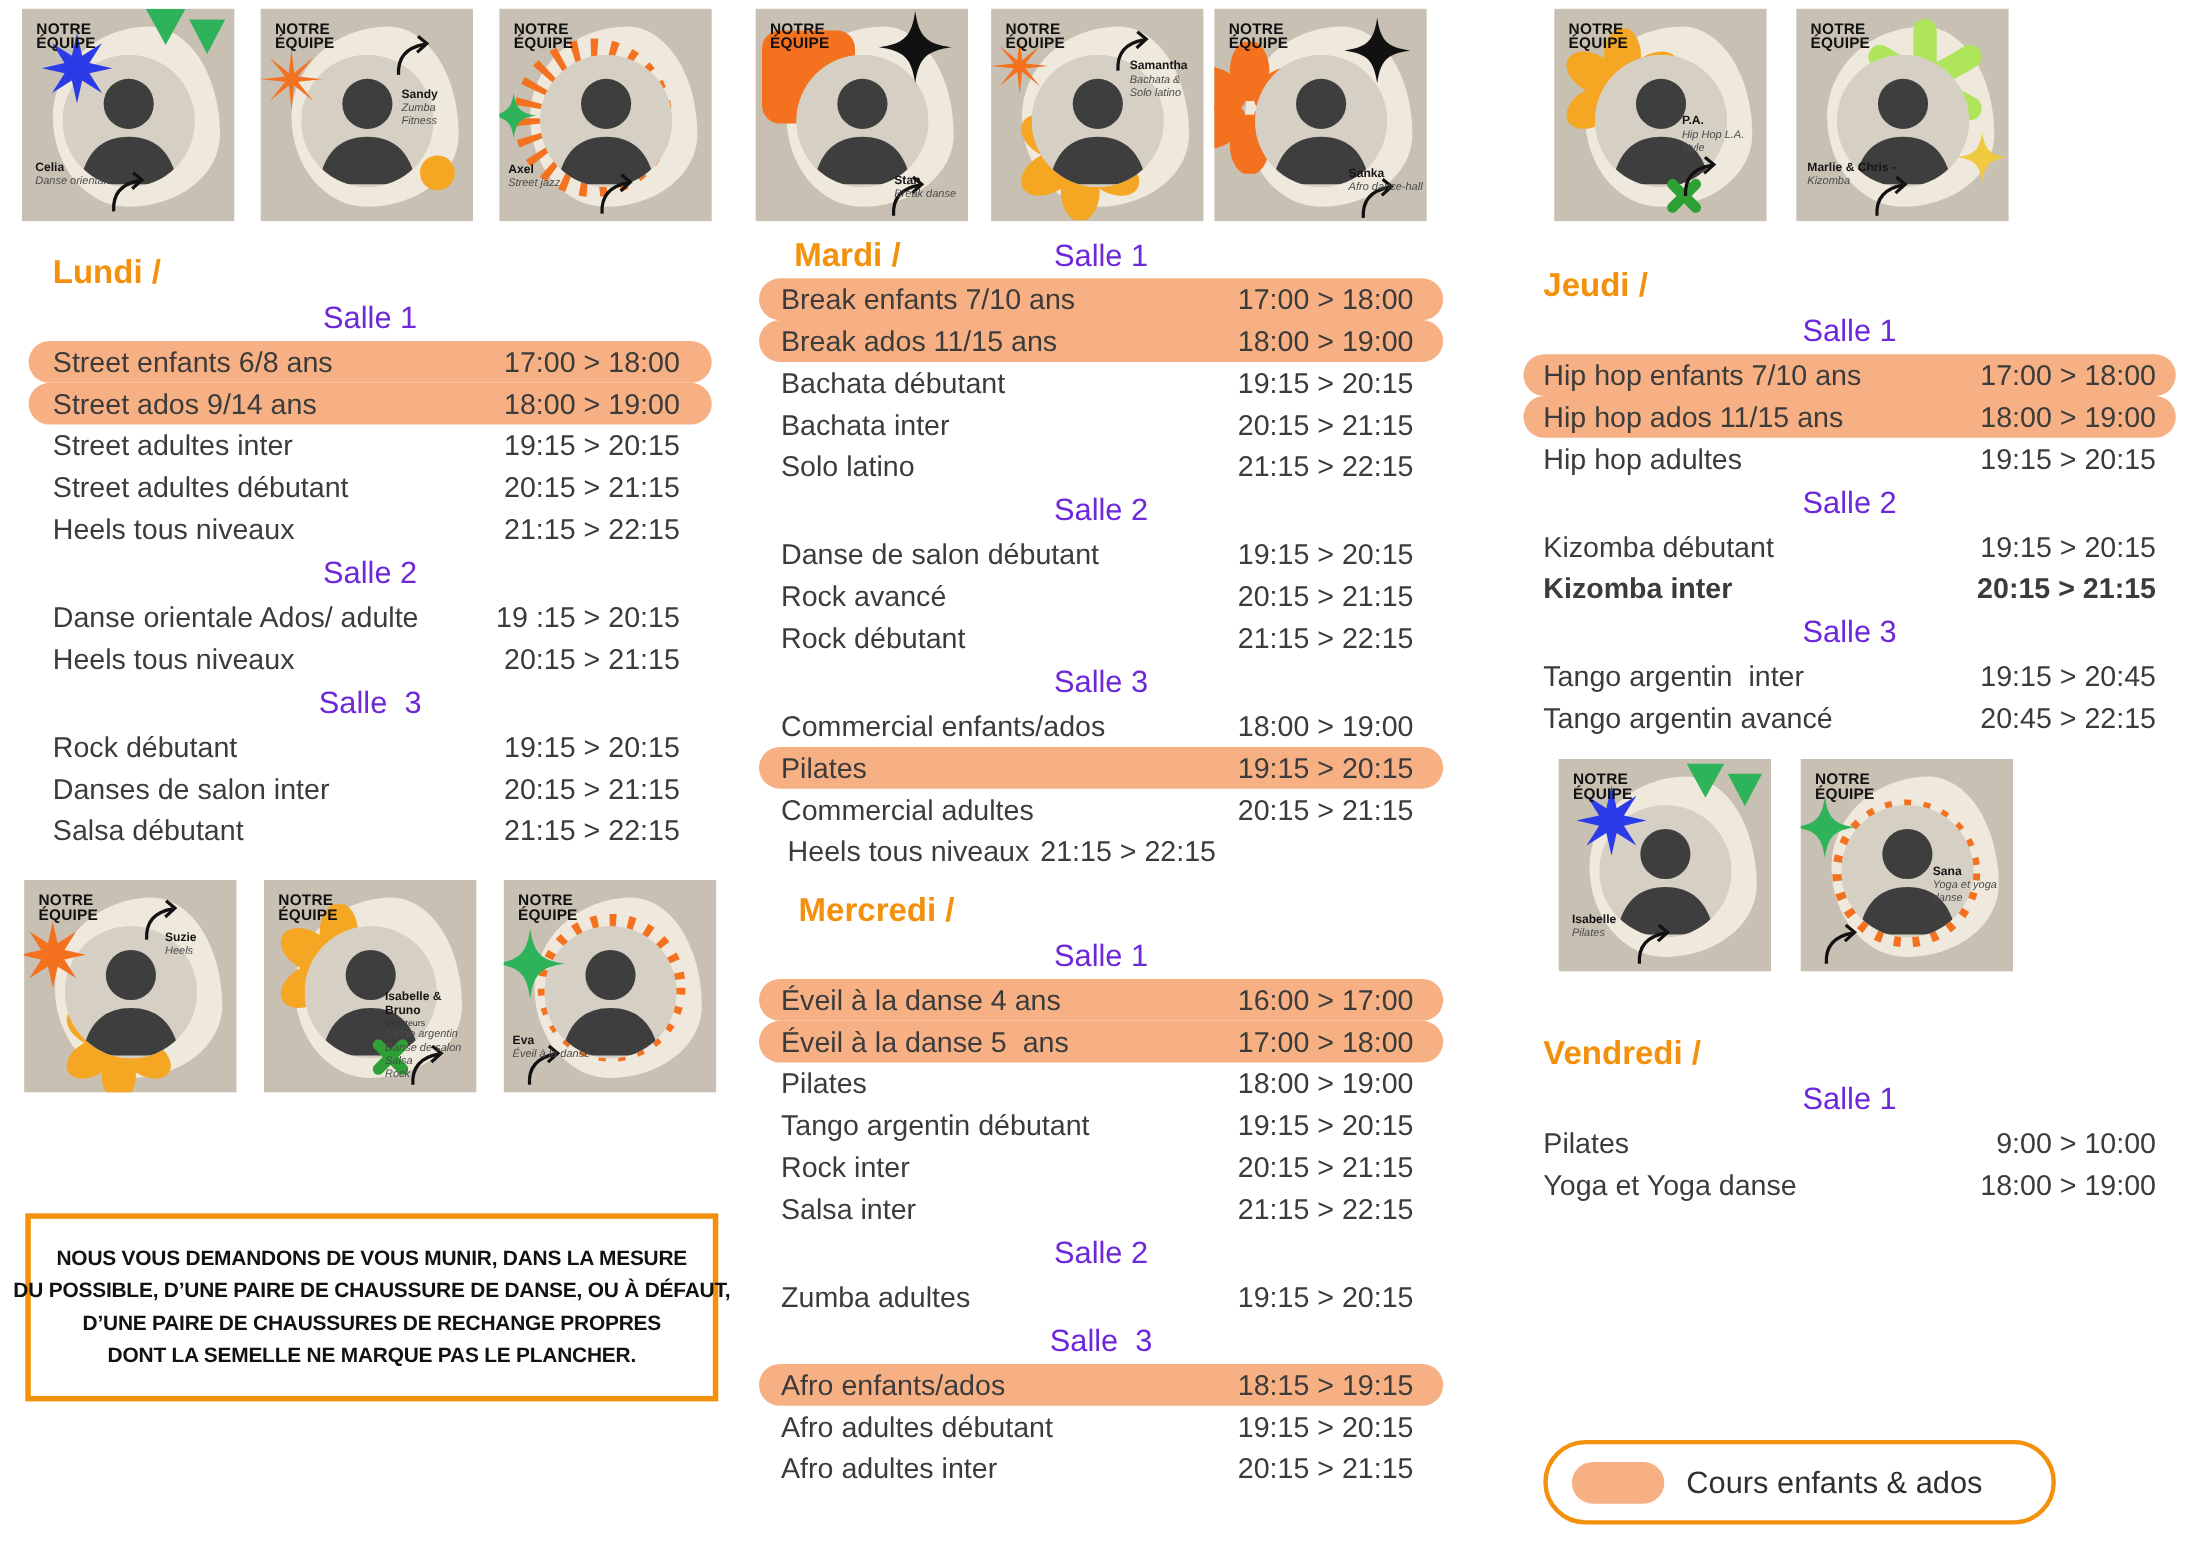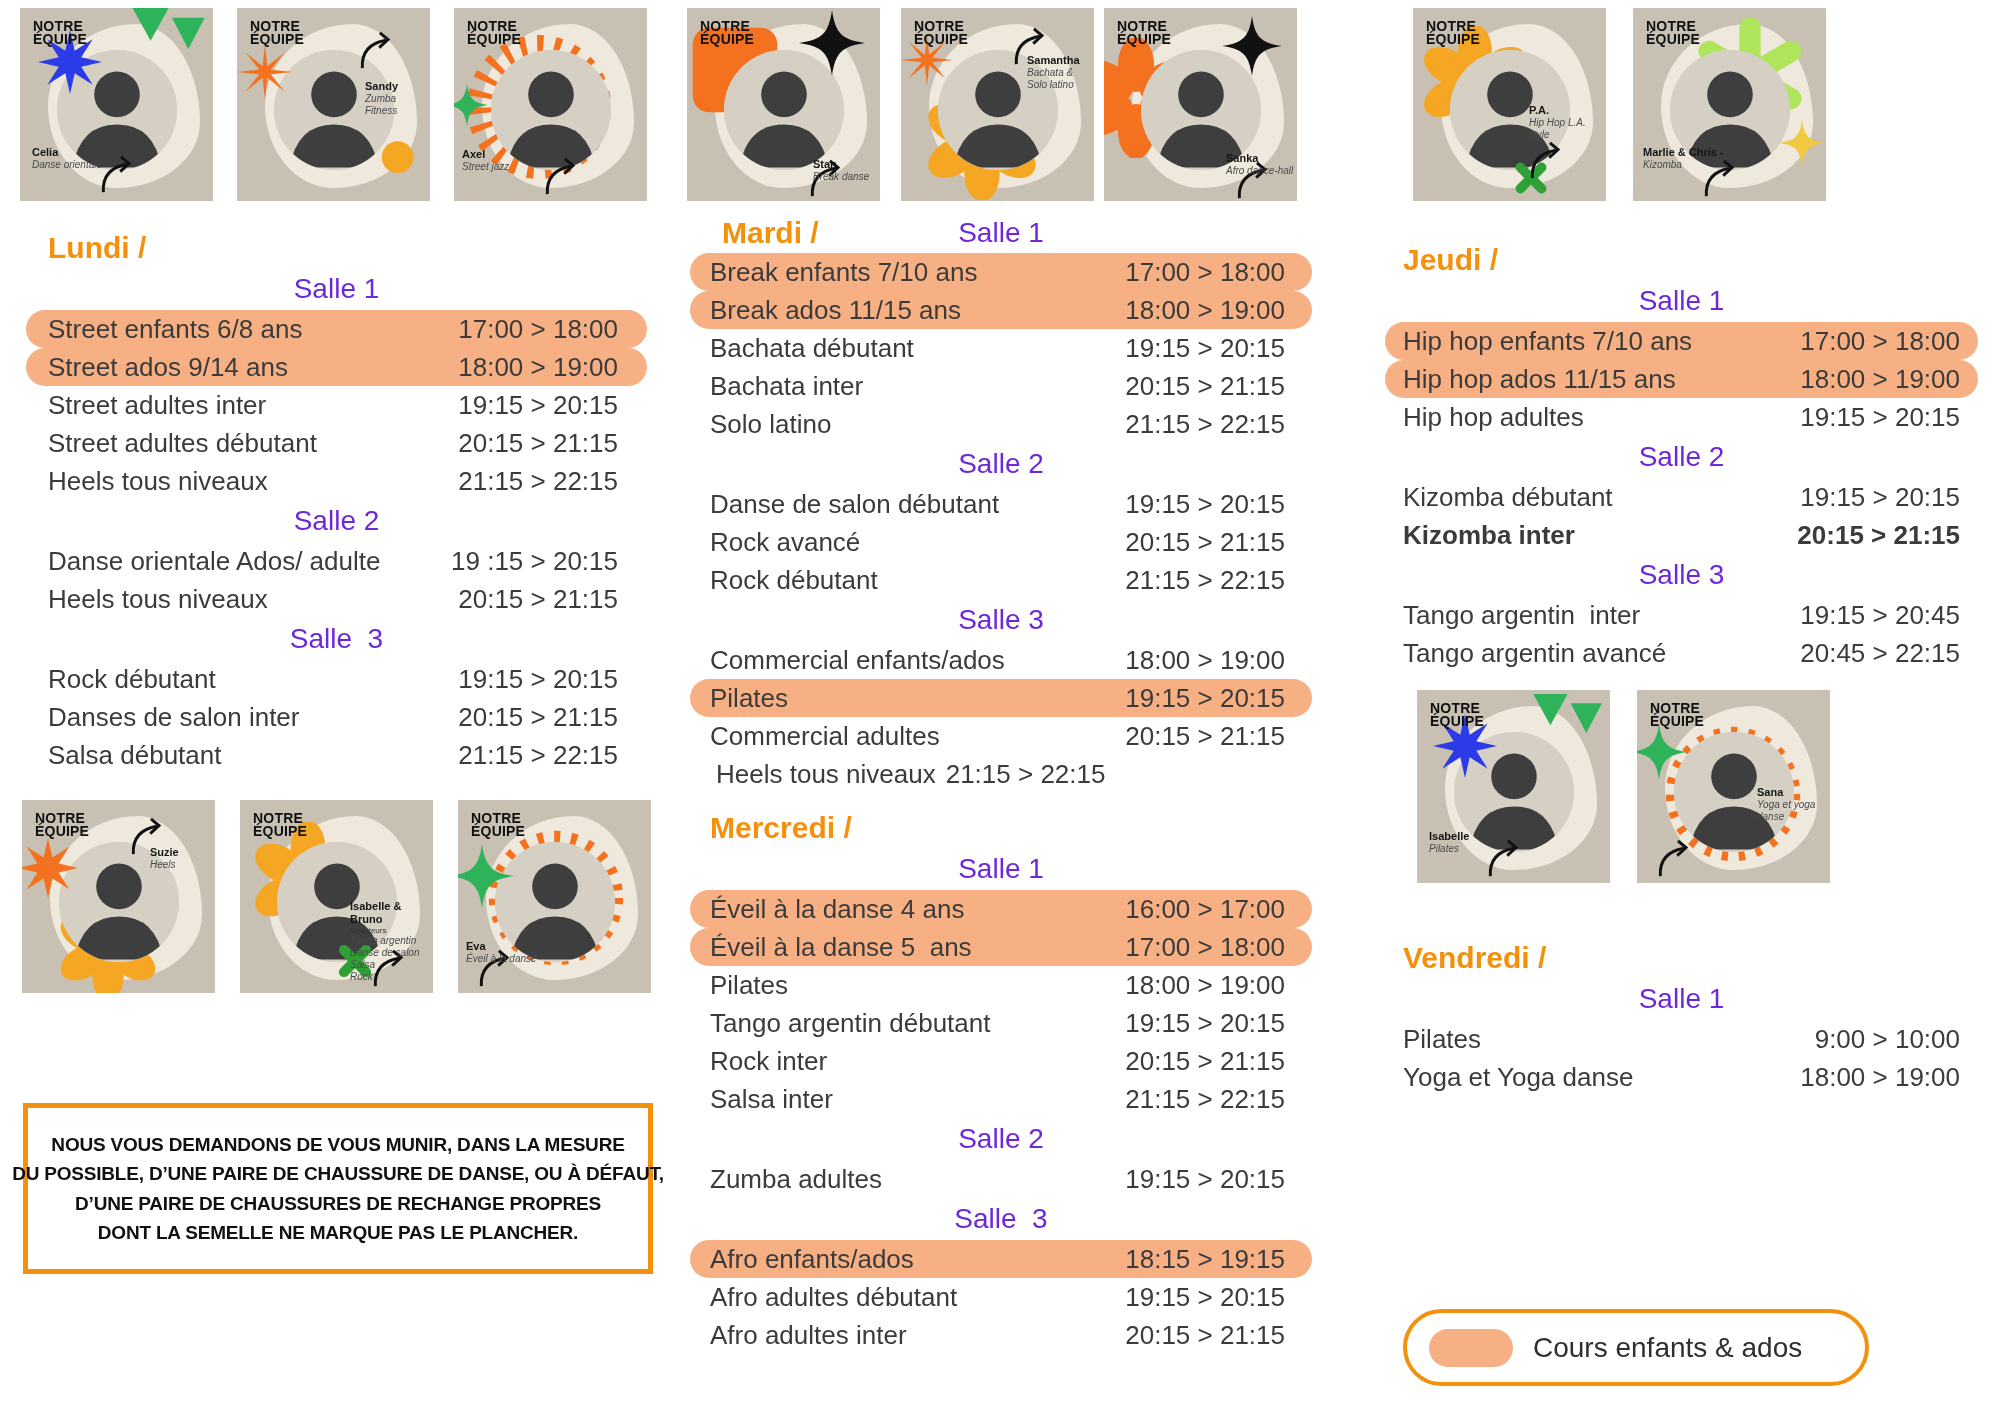--- a/index.html
+++ b/index.html
@@ -653,21 +653,21 @@
           <span class="rlabel">Commercial adultes</span>
           <span class="rtime">20:15 &gt; 21:15</span>
         </div>
         <div class="srow inl" style="padding-left: 26px; padding-right: 27px;">
           <span class="rlabel">Heels tous niveaux</span>
           <span class="rtime">21:15 &gt; 22:15</span>
         </div>
       </section>
       <section class="day" style="left: 690px; top: 808px; width: 622px;">
         <div class="trow">
-          <h2 class="dtitle" style="margin-left: 20px;">Mercredi /</h2>
+          <h2 class="dtitle" style="margin-left: 36px;">Mercredi /</h2>
         </div>
         <div class="salle">Salle 1</div>
         <div class="srow hl" style="padding-left: 20px; padding-right: 27px;">
           <span class="rlabel">Éveil à la danse 4 ans</span>
           <span class="rtime">16:00 &gt; 17:00</span>
         </div>
         <div class="srow hl" style="padding-left: 20px; padding-right: 27px;">
           <span class="rlabel">Éveil à la danse 5  ans</span>
           <span class="rtime">17:00 &gt; 18:00</span>
         </div>

